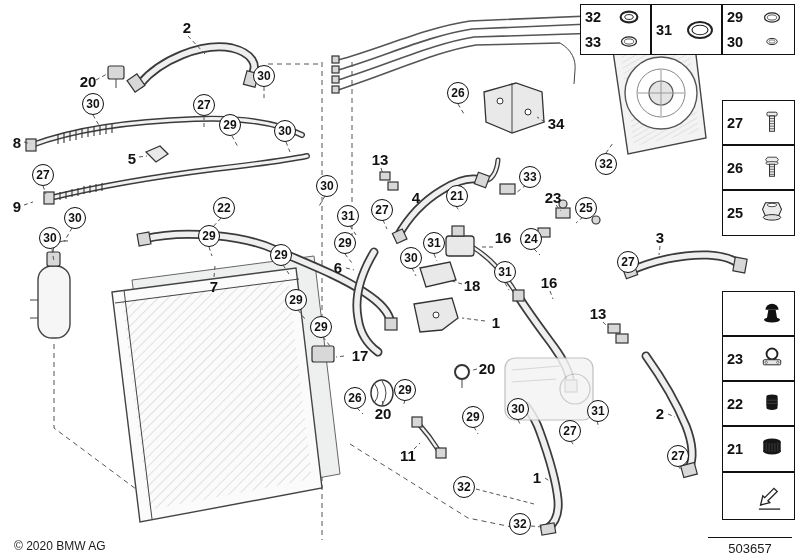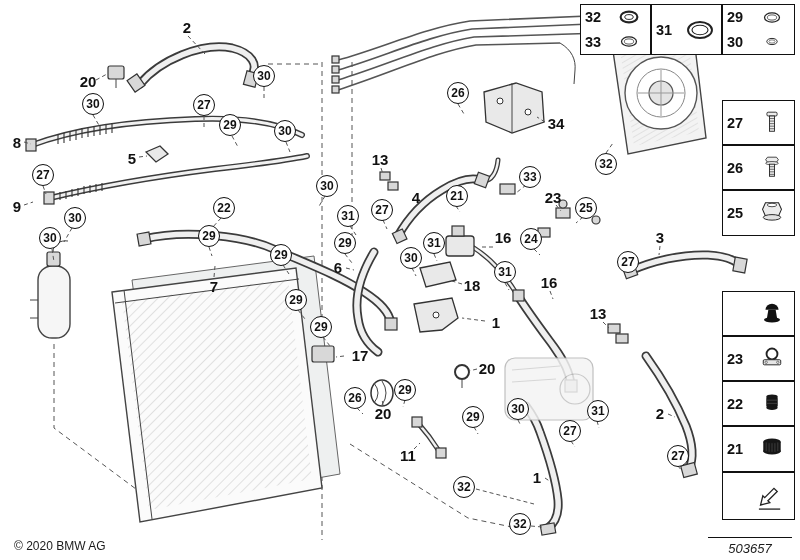--- a/index.html
+++ b/index.html
@@ -25,21 +25,21 @@
   .fit{fill:#d8d8d8;stroke:#333;stroke-width:1.2;}
   .part{fill:#e9e9e9;stroke:#333;stroke-width:1.3;}
   .hole{fill:#fff;stroke:#333;stroke-width:1;}
   .tick{stroke:#333;stroke-width:1.1;fill:none;}
   .legend-box{position:absolute;border:1.6px solid #111;background:#fff;box-sizing:border-box;}
   .legend-row{display:flex;align-items:center;width:100%;}
   .legend-num{font-weight:bold;font-size:14.5px;color:#111;padding-left:4px;min-width:22px;}
   .legend-icon{flex:1;display:flex;justify-content:center;align-items:center;}
   .copyright{position:absolute;left:14px;bottom:7px;font-size:12px;color:#1a1a1a;z-index:5;}
   .docnum{position:absolute;right:8px;bottom:4px;width:84px;border-top:1.5px solid #111;
-          text-align:center;padding-top:3px;font-size:13px;color:#1a1a1a;z-index:5;font-style:italic;}
+          text-align:center;padding-top:3px;font-size:13px;color:#1a1a1a;z-index:5;}
 </style>
 </head>
 <body>
 
 <div class="stage">
 
   <svg class="artwork" viewBox="0 0 800 560">
     <defs>
       <pattern id="finsA" width="7" height="7" patternUnits="userSpaceOnUse" patternTransform="rotate(45)">
         <line x1="0" y1="0" x2="0" y2="7" stroke="#c6c6c6" stroke-width="1"></line>

